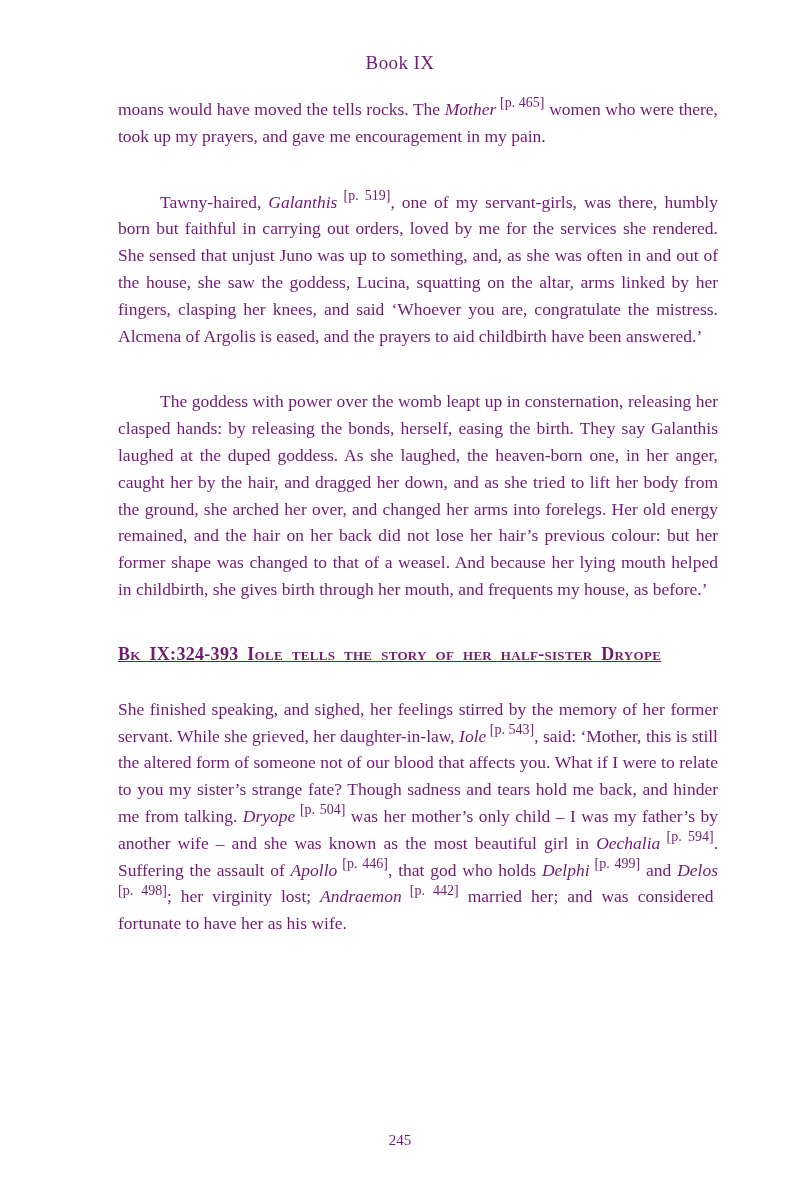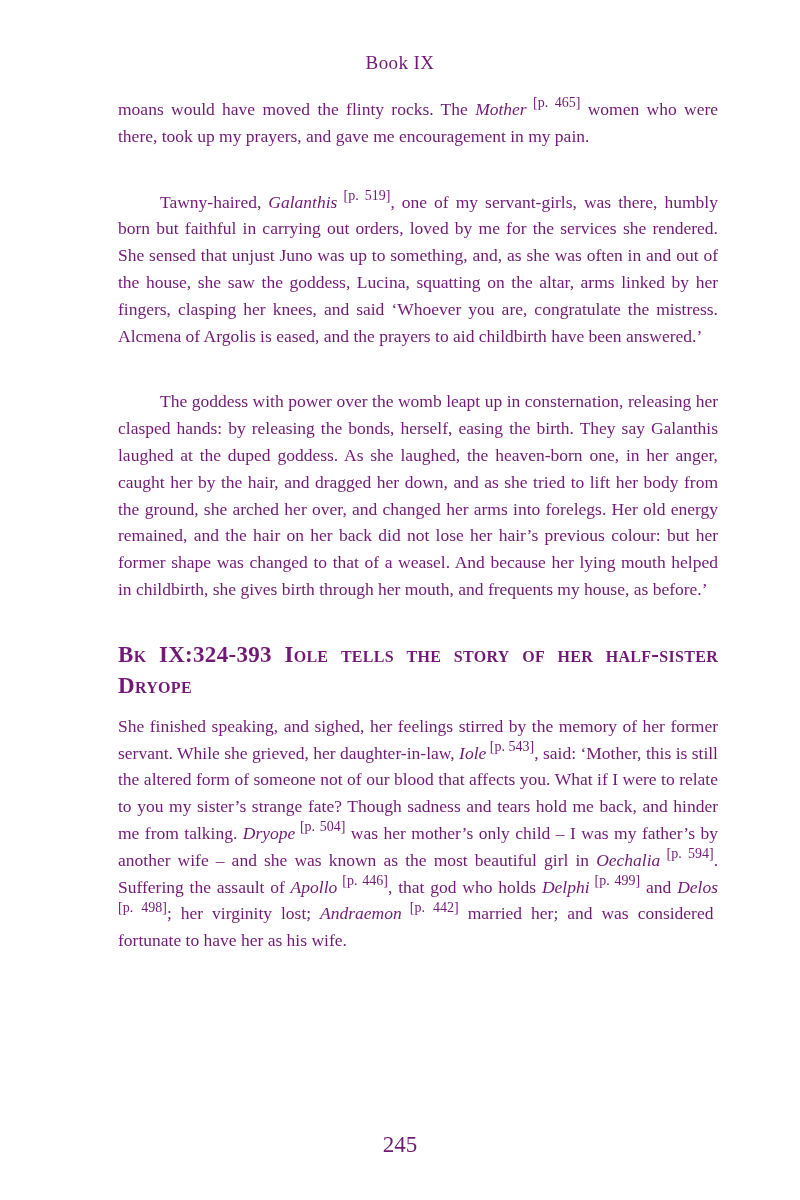--- a/index.html
+++ b/index.html
@@ -42,46 +42,47 @@
     line-height: 0;
     position: relative;
     top: -1px;
     vertical-align: super;
     font-style: normal;
     white-space: nowrap;
   }
   .section-heading {
     font-weight: bold;
     font-variant: small-caps;
-    font-size: 23px;
+    font-size: 18px;
     line-height: 31px;
     text-align: justify;
     word-spacing: 4px;
     letter-spacing: 0.3px;
-    margin: 36px 0 12px 0;
+    margin: 36px 0 26px 0;
+    text-decoration: underline;
   }
   .page-number {
     position: absolute;
     top: 1132px;
     left: 0;
     width: 100%;
     text-align: center;
-    font-size: 23px;
+    font-size: 15px;
   }
 </style>
 </head>
 <body>
 
 <div class="page">
 
   <div class="running-header">Book IX</div>
 
   <div class="content">
 
-    <p class="para"><span class="plain">moans would have moved the flinty rocks. The </span><span class="italic">Mother</span><sup class="ref"> [p. 465]</sup><span class="plain"> women who were there, took up my prayers, and gave me encouragement in my pain.</span></p>
+    <p class="para"><span class="plain">moans would have moved the tells rocks. The </span><span class="italic">Mother</span><sup class="ref"> [p. 465]</sup><span class="plain"> women who were there, took up my prayers, and gave me encouragement in my pain.</span></p>
 
     <p class="para indent"><span class="plain">Tawny-haired, </span><span class="italic">Galanthis</span><sup class="ref"> [p. 519]</sup><span class="plain">, one of my servant-girls, was there, humbly born but faithful in carrying out orders, loved by me for the services she rendered. She sensed that unjust Juno was up to something, and, as she was often in and out of the house, she saw the goddess, Lucina, squatting on the altar, arms linked by her fingers, clasping her knees, and said ‘Whoever you are, congratulate the mistress. Alcmena of Argolis is eased, and the prayers to aid childbirth have been answered.’</span></p>
 
     <p class="para indent"><span class="plain">The goddess with power over the womb leapt up in consternation, releasing her clasped hands: by releasing the bonds, herself, easing the birth. They say Galanthis laughed at the duped goddess. As she laughed, the heaven-born one, in her anger, caught her by the hair, and dragged her down, and as she tried to lift her body from the ground, she arched her over, and changed her arms into forelegs. Her old energy remained, and the hair on her back did not lose her hair’s previous colour: but her former shape was changed to that of a weasel. And because her lying mouth helped in childbirth, she gives birth through her mouth, and frequents my house, as before.’</span></p>
 
     <h2 class="section-heading">Bk IX:324-393 Iole tells the story of her half-sister Dryope</h2>
 
     <p class="para"><span class="plain">She finished speaking, and sighed, her feelings stirred by the memory of her former servant. While she grieved, her daughter-in-law, </span><span class="italic">Iole</span><sup class="ref"> [p. 543]</sup><span class="plain">, said: ‘Mother, this is still the altered form of someone not of our blood that affects you. What if I were to relate to you my sister’s strange fate? Though sadness and tears hold me back, and hinder me from talking. </span><span class="italic">Dryope</span><sup class="ref"> [p. 504]</sup><span class="plain"> was her mother’s only child – I was my father’s by another wife – and she was known as the most beautiful girl in </span><span class="italic">Oechalia</span><sup class="ref"> [p. 594]</sup><span class="plain">. Suffering the assault of </span><span class="italic">Apollo</span><sup class="ref"> [p. 446]</sup><span class="plain">, that god who holds </span><span class="italic">Delphi</span><sup class="ref"> [p. 499]</sup><span class="plain"> and </span><span class="italic">Delos</span><sup class="ref"> [p. 498]</sup><span class="plain">; her virginity lost; </span><span class="italic">Andraemon</span><sup class="ref"> [p. 442]</sup><span class="plain"> married her; and was considered fortunate to have her as his wife.</span></p>
 
   </div>

